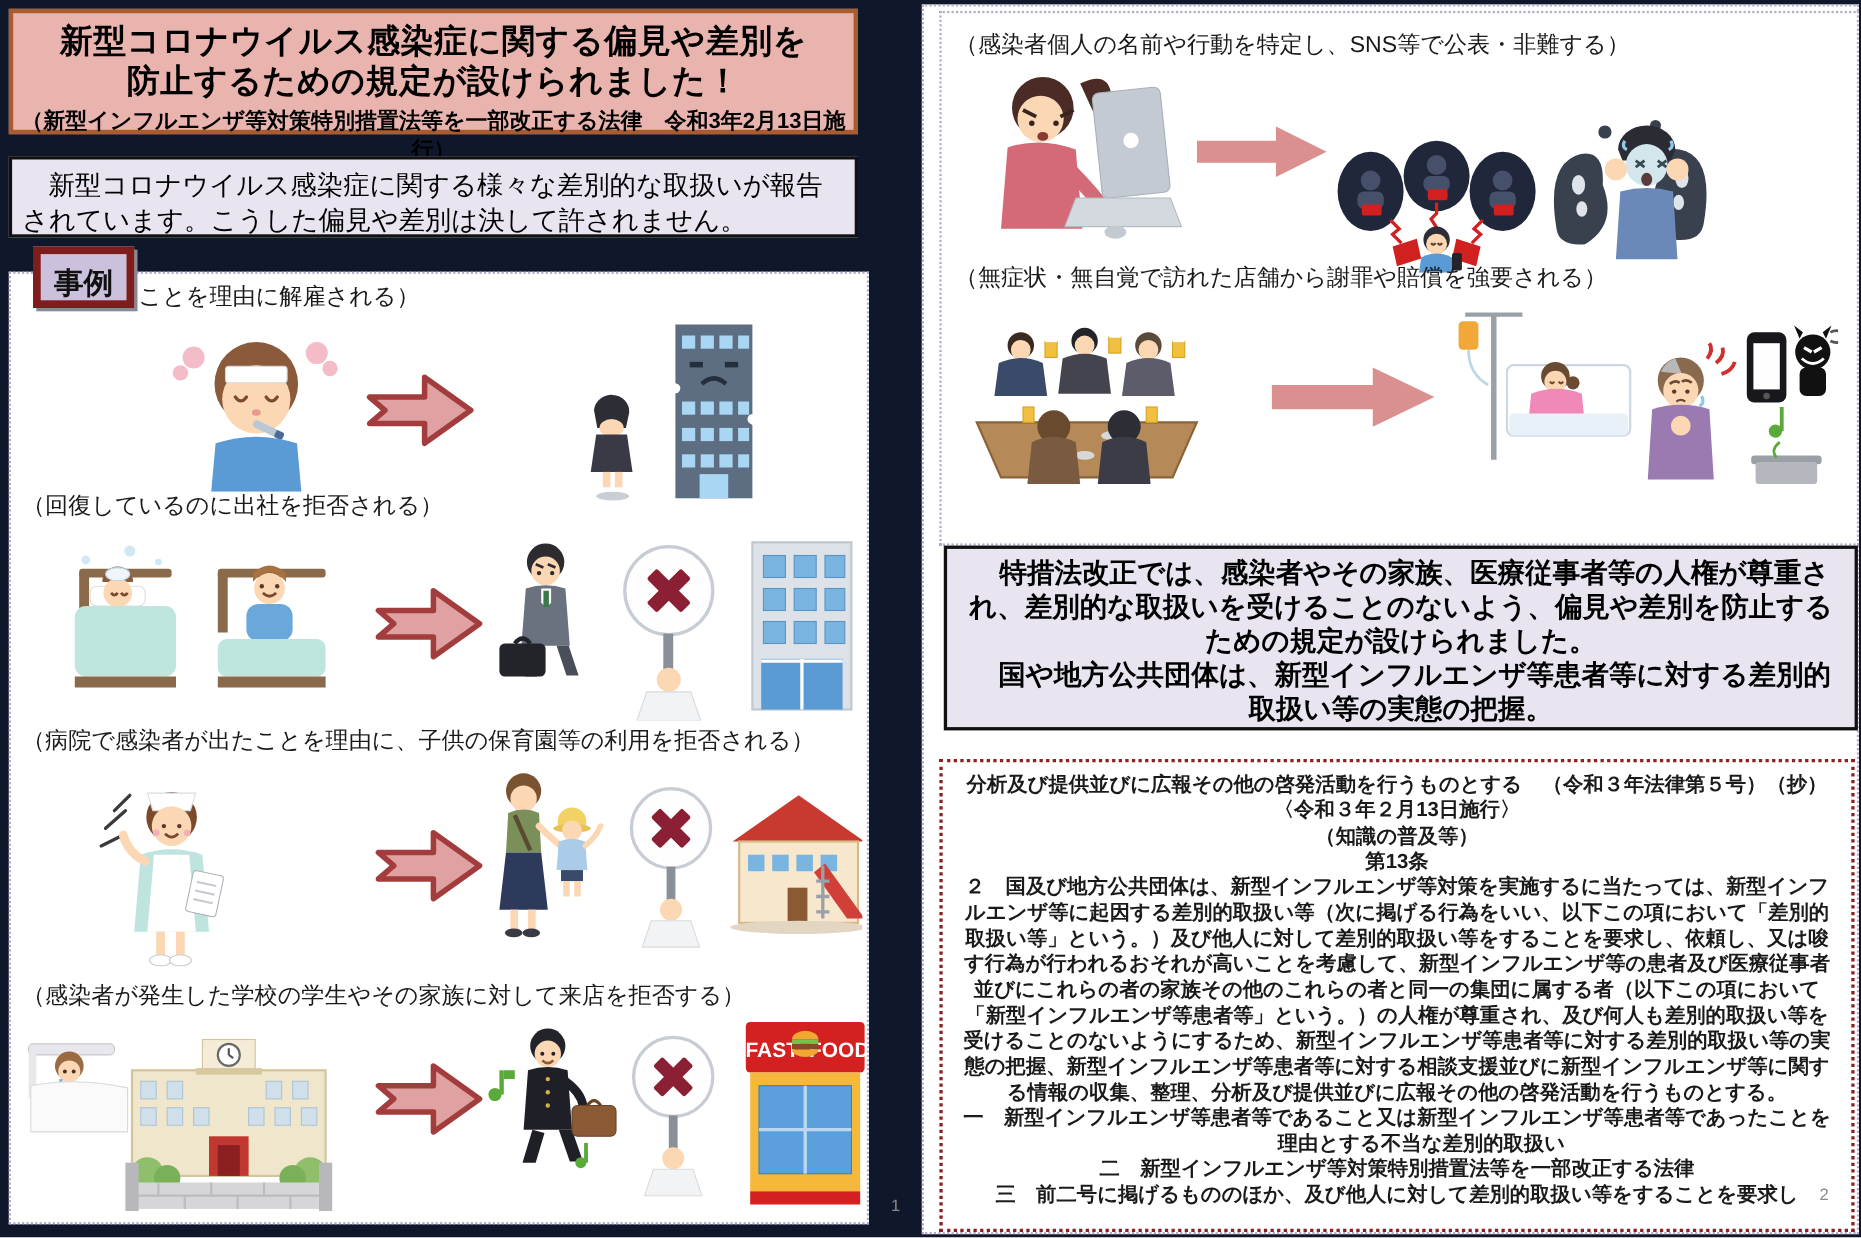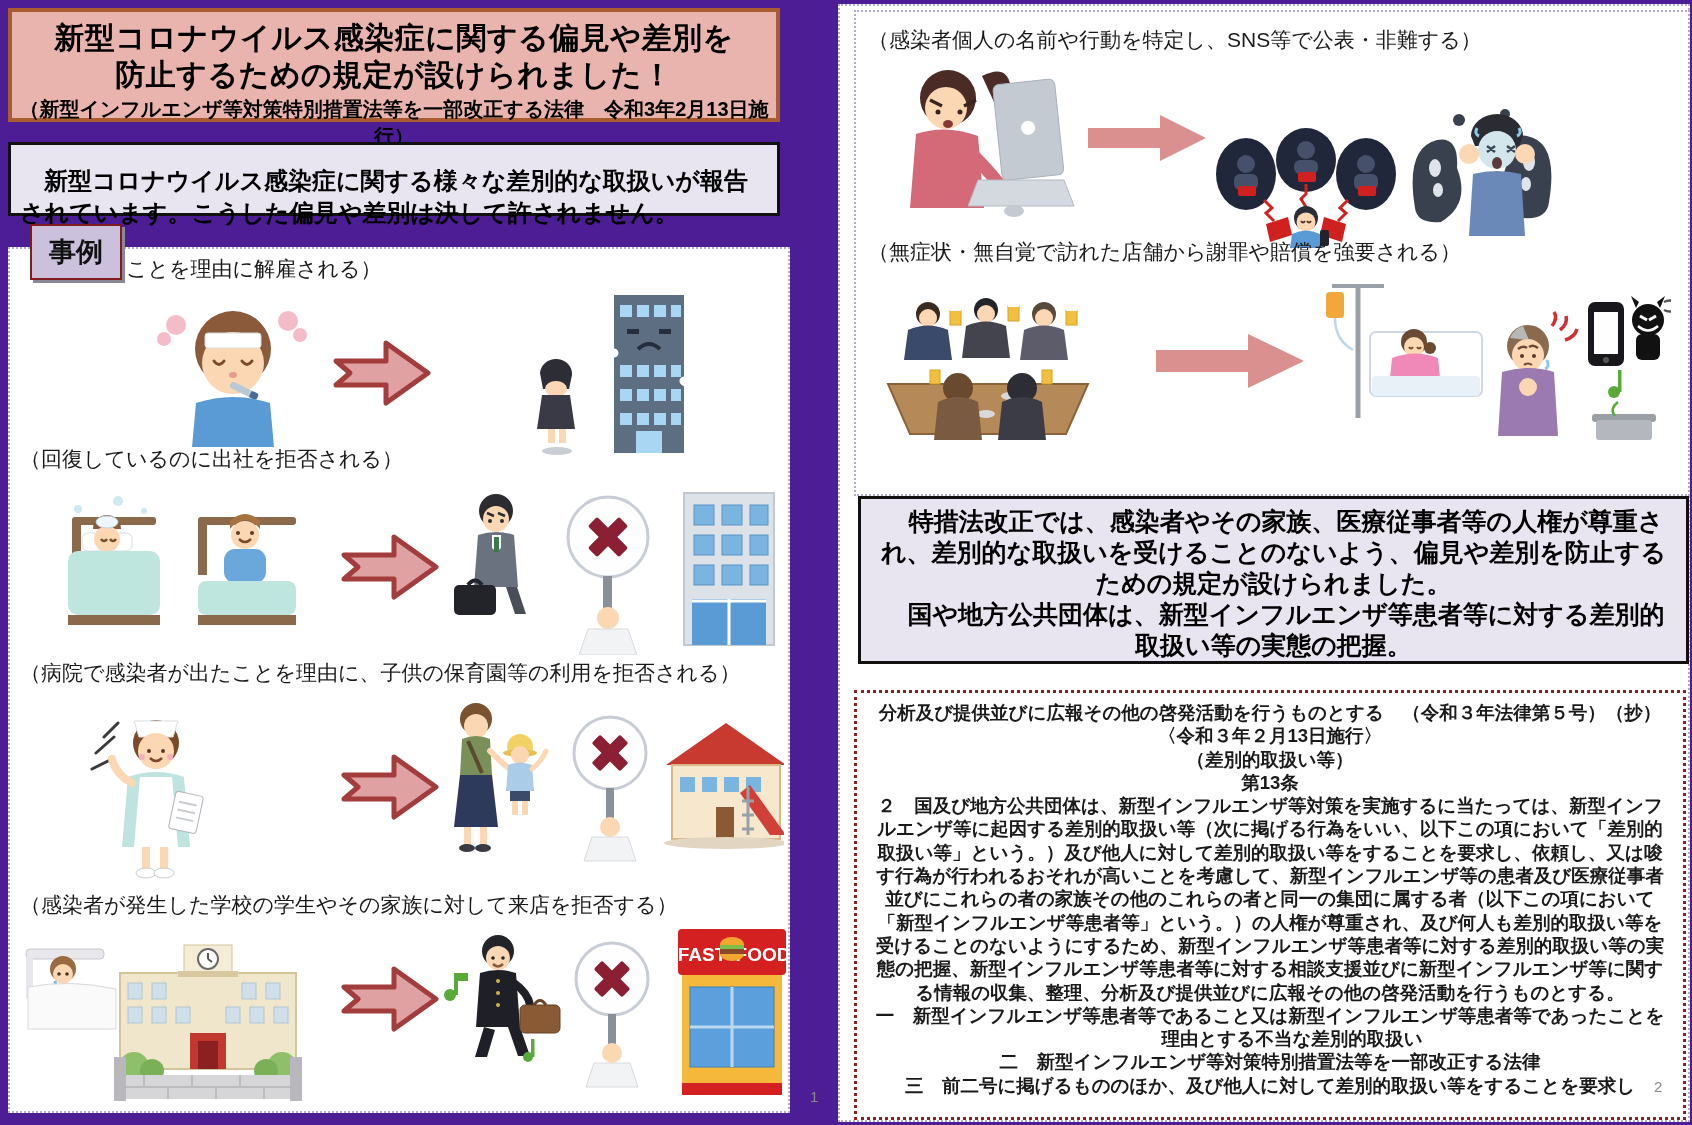--- a/index.html
+++ b/index.html
@@ -1,25 +1,25 @@
 <!DOCTYPE html>
 <html><head>
 <meta charset="utf-8">
 <style>
   html,body{margin:0;padding:0;background:#fff;}
   body{font-family:"Liberation Sans","DejaVu Sans",sans-serif;color:#111;}
-  .canvas{position:relative;width:1692px;height:1125px;background:#4c1d95;overflow:hidden;}
+  .canvas{position:relative;width:1692px;height:1125px;background:#0f172a;overflow:hidden;}
   .abs{position:absolute;box-sizing:border-box;}
   
   .header-box{background:#e9b3ae;border:4px solid #a85c30;text-align:center;padding-top:8px;}
   .title-line{font-size:30px;font-weight:800;line-height:1.22;color:#000;letter-spacing:.5px;}
   .subtitle{font-size:20px;font-weight:bold;margin-top:3px;color:#000;}
   .panel{background:#e8e4f0;border:3px solid #111;}
-  .intro-text{font-size:24px;font-weight:bold;line-height:1.32;padding:20px 9px;color:#000;}
-  .jirei{background:#cbc1dc;border:2px solid #7f1d1d;box-shadow:3px 3px 0 #8a8796;
+  .intro-text{font-size:24px;font-weight:normal;line-height:1.32;padding:8px 9px;color:#000;}
+  .jirei{background:#cbc1dc;border:7px solid #7f1d1d;box-shadow:3px 3px 0 #8a8796;
          font-size:27px;font-weight:bold;text-align:center;line-height:52px;color:#111;}
   .dotbox{border:2px dotted #b3a9c9;background:#fff;}
   .caption{font-size:21px;font-weight:500;color:#1a1a1a;white-space:nowrap;}
   .summary-text{font-size:25px;font-weight:bold;line-height:1.24;padding:7px 12px;color:#000;overflow:hidden;}
   .legal{border:3px dotted #8b2222;font-size:18.5px;line-height:1.26;font-weight:600;
          color:#1a1a1a;padding:8px 14px;overflow:hidden;}
   .law-item{padding-left:2.4em;text-indent:-2.4em;}
   .pagenum{color:#8a8a8a;font-size:15px;}
 </style>
 </head>
@@ -464,21 +464,21 @@
     <div class="abs panel" style="left:18px;top:490px;width:831px;height:168px;">
       <div class="summary-text">
         <div>　特措法改正では、感染者やその家族、医療従事者等の人権が尊重され、差別的な取扱いを受けることのないよう、偏見や差別を防止するための規定が設けられました。</div>
         <div>　国や地方公共団体は、新型インフルエンザ等患者等に対する差別的取扱い等の実態の把握。</div>
       </div>
     </div>
 
     <div class="abs legal" style="left:14px;top:684px;width:832px;height:430px;">
       <div>分析及び提供並びに広報その他の啓発活動を行うものとする　（令和３年法律第５号）（抄）</div>
       <div>〈令和３年２月13日施行〉</div>
-      <div>（差別的取扱い等）</div>
+      <div>（知識の普及等）</div>
       <div>第13条</div>
       <div>２　国及び地方公共団体は、新型インフルエンザ等対策を実施するに当たっては、新型インフルエンザ等に起因する差別的取扱い等（次に掲げる行為をいい、以下この項において「差別的取扱い等」という。）及び他人に対して差別的取扱い等をすることを要求し、依頼し、又は唆す行為が行われるおそれが高いことを考慮して、新型インフルエンザ等の患者及び医療従事者並びにこれらの者の家族その他のこれらの者と同一の集団に属する者（以下この項において「新型インフルエンザ等患者等」という。）の人権が尊重され、及び何人も差別的取扱い等を受けることのないようにするため、新型インフルエンザ等患者等に対する差別的取扱い等の実態の把握、新型インフルエンザ等患者等に対する相談支援並びに新型インフルエンザ等に関する情報の収集、整理、分析及び提供並びに広報その他の啓発活動を行うものとする。</div>
       <div class="law-item">一　新型インフルエンザ等患者等であること又は新型インフルエンザ等患者等であったことを理由とする不当な差別的取扱い</div>
       <div class="law-item">二　新型インフルエンザ等対策特別措置法等を一部改正する法律</div>
       <div class="law-item">三　前二号に掲げるもののほか、及び他人に対して差別的取扱い等をすることを要求し</div>
     </div>
 
     <div class="abs pagenum" style="left:814px;top:1072px;">2</div>
   </section>
 

